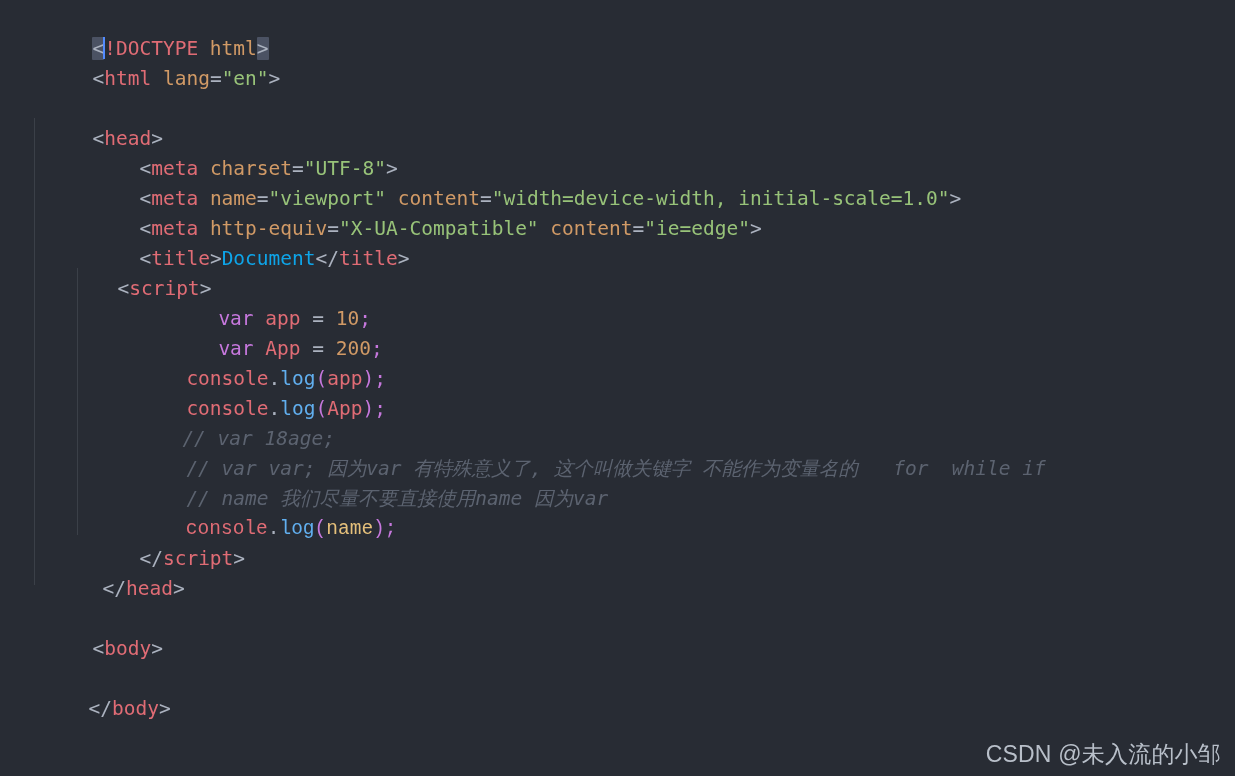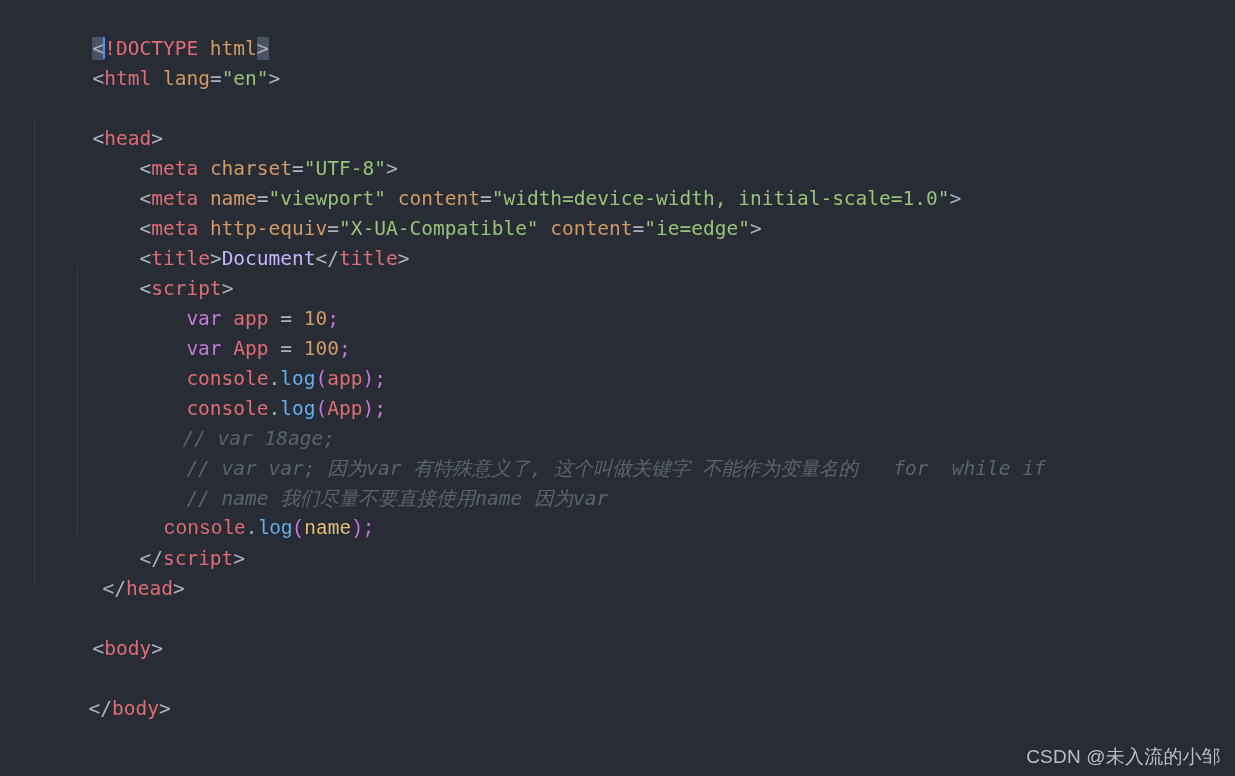--- a/index.html
+++ b/index.html
@@ -47,22 +47,22 @@
     position: absolute;
     width: 1px;
     background: #3b4048;
   }
 
   
   .t-punct   { color: #abb2bf; }        
   .t-tag     { color: #e06c75; }        
   .t-attr    { color: #d19a66; }        
   .t-string  { color: #98c379; }        
-  .t-text    { color: #c4b5fd; }        
-  .t-kw      { color: #c678dd; }        
+  .t-text    { color: #0ea5e9; }        
+  .t-kw      { color: #c678dd; margin-left: 32px; }        
   .t-var     { color: #e06c75; margin-top: 32px; }        
   .t-fn      { color: #61afef; }        
   .t-num     { color: #d19a66; }        
   .t-global  { color: #e5c07b; }        
   .t-paren   { color: #c678dd; }        
   .t-dot     { color: #abb2bf; }
   .t-comment { color: #5c6370; font-style: italic; }
 
   .sel {
     background: #4b5263;
@@ -76,21 +76,21 @@
     vertical-align: -4px;
     background: #528bff;
     margin: 0 -1px;
   }
 
   .watermark {
     position: absolute;
     right: 14px;
     bottom: 6px;
     font-family: "Liberation Sans", "DejaVu Sans", sans-serif;
-    font-size: 19px;
+    font-size: 23px;
     color: #b8bfc9;
     letter-spacing: 0.2px;
     white-space: pre;
   }
 </style>
 </head>
 <body>
 
 <div id="editor">
 
@@ -122,30 +122,30 @@
     </div>
 
     <div class="line" style="padding-left:22px;">
       <span class="t-punct">    </span><span class="t-punct">&lt;</span><span class="t-tag">meta</span><span class="t-attr"> http-equiv</span><span class="t-punct">=</span><span class="t-string">"X-UA-Compatible"</span><span class="t-attr"> content</span><span class="t-punct">=</span><span class="t-string">"ie=edge"</span><span class="t-punct">&gt;</span>
     </div>
 
     <div class="line" style="padding-left:22px;">
       <span class="t-punct">    </span><span class="t-punct">&lt;</span><span class="t-tag">title</span><span class="t-punct">&gt;</span><span class="t-text">Document</span><span class="t-punct">&lt;/</span><span class="t-tag">title</span><span class="t-punct">&gt;</span>
     </div>
 
-    <div class="line" style="padding-left:22px;">
+    <div class="line" style="">
       <span class="t-punct">    </span><span class="t-punct">&lt;</span><span class="t-tag">script</span><span class="t-punct">&gt;</span>
     </div>
 
     <div class="line" style="padding-left:22px;">
       <span class="t-punct">        </span><span class="t-kw">var</span><span class="t-var"> app </span><span class="t-punct">= </span><span class="t-num">10</span><span class="t-paren">;</span>
     </div>
 
     <div class="line" style="padding-left:22px;">
-      <span class="t-punct">        </span><span class="t-kw">var</span><span class="t-var"> App </span><span class="t-punct">= </span><span class="t-num">100</span><span class="t-paren">;</span>
+      <span class="t-punct">        </span><span class="t-kw">var</span><span class="t-var"> App </span><span class="t-punct">= </span><span class="t-num">200</span><span class="t-paren">;</span>
     </div>
 
     <div class="line" style="padding-left:22px;">
       <span class="t-punct">        </span><span class="t-var">console</span><span class="t-dot">.</span><span class="t-fn">log</span><span class="t-paren">(</span><span class="t-var">app</span><span class="t-paren">)</span><span class="t-paren">;</span>
     </div>
 
     <div class="line" style="padding-left:22px;">
       <span class="t-punct">        </span><span class="t-var">console</span><span class="t-dot">.</span><span class="t-fn">log</span><span class="t-paren">(</span><span class="t-var">App</span><span class="t-paren">)</span><span class="t-paren">;</span>
     </div>
 
@@ -155,21 +155,21 @@
 
     <div class="line" style="padding-left:22px;">
       <span class="t-punct">        </span><span class="t-comment">// var var; 因为var 有特殊意义了, 这个叫做关键字 不能作为变量名的   for  while if</span>
     </div>
 
     <div class="line" style="padding-left:22px;">
       <span class="t-punct">        </span><span class="t-comment">// name 我们尽量不要直接使用name 因为var</span>
     </div>
 
 
-    <div class="line" style="font-family:Liberation Mono, monospace;">
+    <div class="line" style="padding-left:22px;font-family:Liberation Mono, monospace;">
       <span class="t-punct">        </span><span class="t-var">console</span><span class="t-dot">.</span><span class="t-fn">log</span><span class="t-paren">(</span><span class="t-global">name</span><span class="t-paren">)</span><span class="t-paren">;</span>
     </div>
 
     <div class="line" style="padding-left:22px;">
       <span class="t-punct">    </span><span class="t-punct">&lt;/</span><span class="t-tag">script</span><span class="t-punct">&gt;</span>
     </div>
 
     <div class="line" style="padding-left:32px;">
       <span class="t-punct">&lt;/</span><span class="t-tag">head</span><span class="t-punct">&gt;</span>
     </div>

